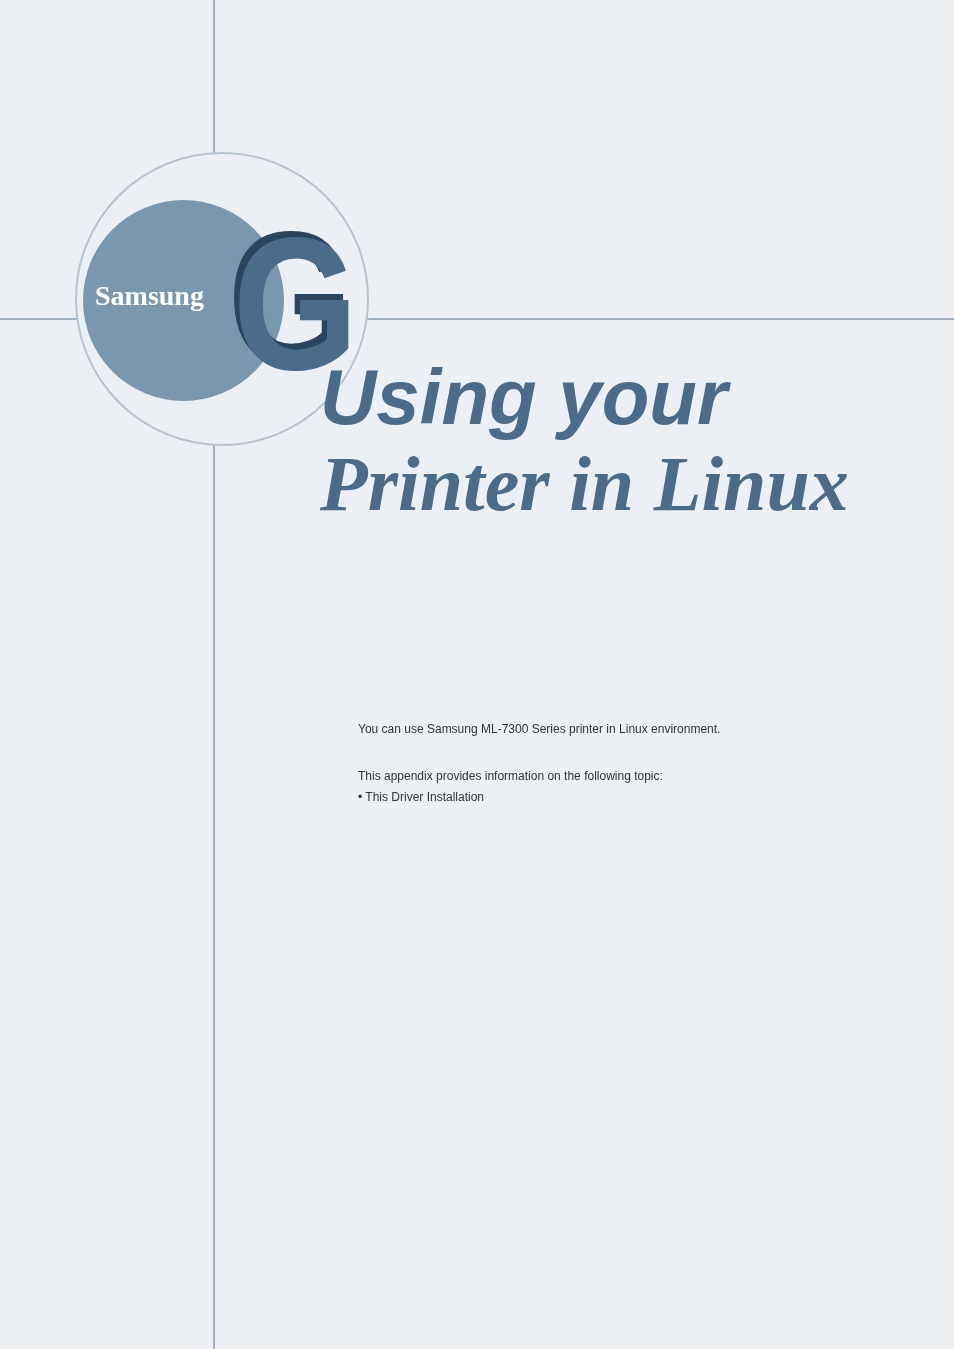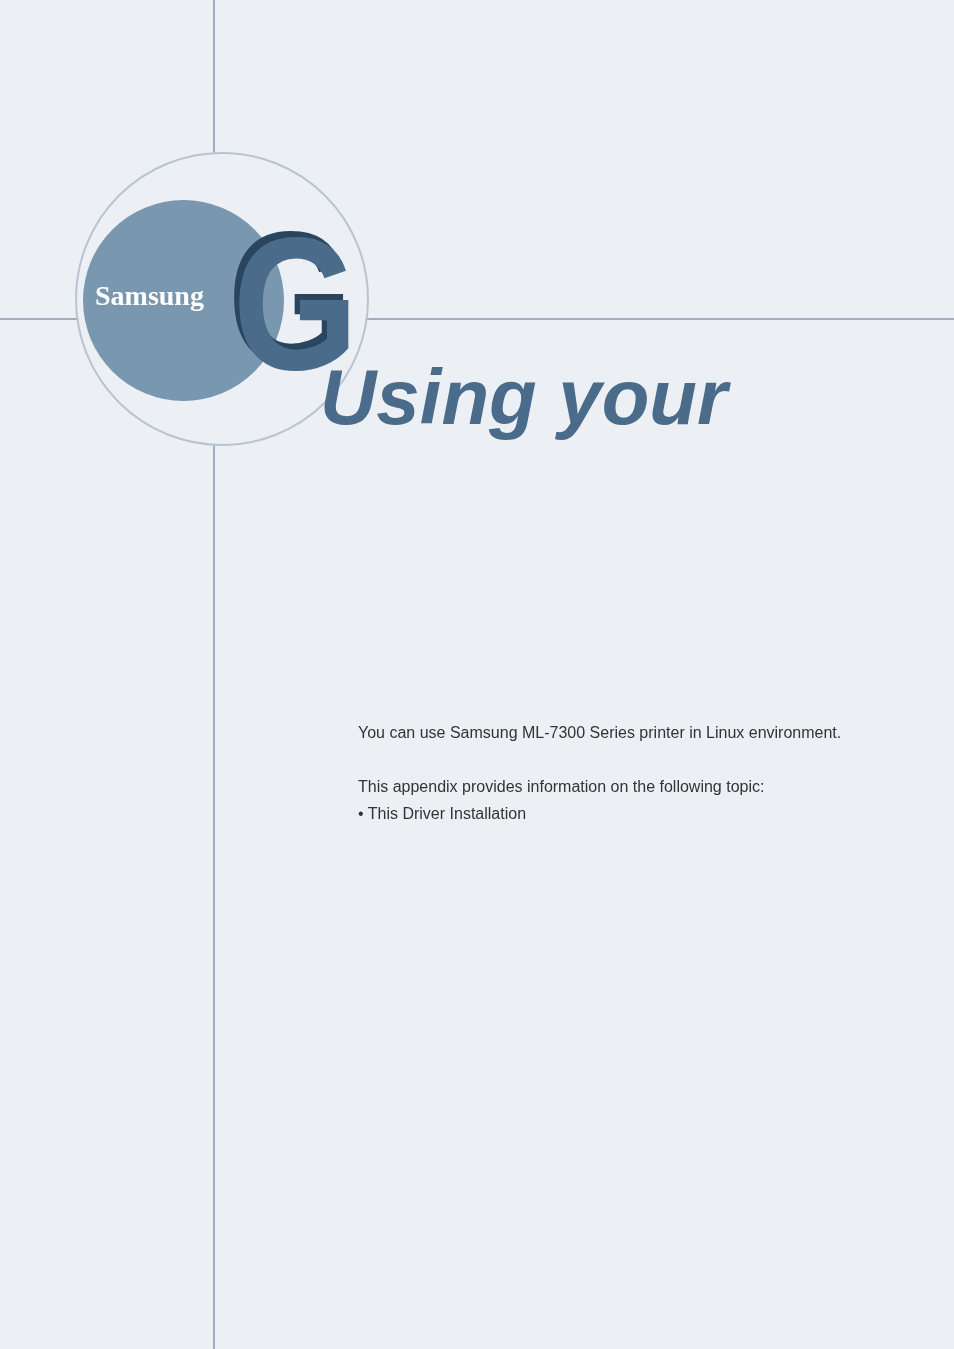--- a/index.html
+++ b/index.html
@@ -102,21 +102,21 @@
       font-style: italic;
       color: #4a6b8a;
       line-height: 1.1;
     }
     .body-text {
       position: absolute;
       left: 358px;
       top: 720px;
       width: 540px;
       color: #333333;
-      font-size: 16px;
+      font-size: 12px;
       line-height: 1.6;
     }
     .body-para1 {
       margin-bottom: 28px;
     }
     .body-para2 {
       margin-bottom: 2px;
     }
     .bullet-item {
       margin-top: 2px;
@@ -132,19 +132,20 @@
 <div class="inner-circle"></div>
 
 <div class="appendix-label">Samsung</div>
 
 <div class="letter-g" data-letter="G">
   <span>G</span>
 </div>
 
 <div class="title-container">
   <div class="title-line1">Using your</div>
+  <div class="title-line2">Printer in Linux</div>
 </div>
 
 <div class="body-text">
   <div class="body-para1">You can use Samsung ML-7300 Series printer in Linux environment.</div>
   <div class="body-para2">This appendix provides information on the following topic:</div>
   <div class="bullet-item">• This Driver Installation</div>
 </div>
 
 </body></html>

